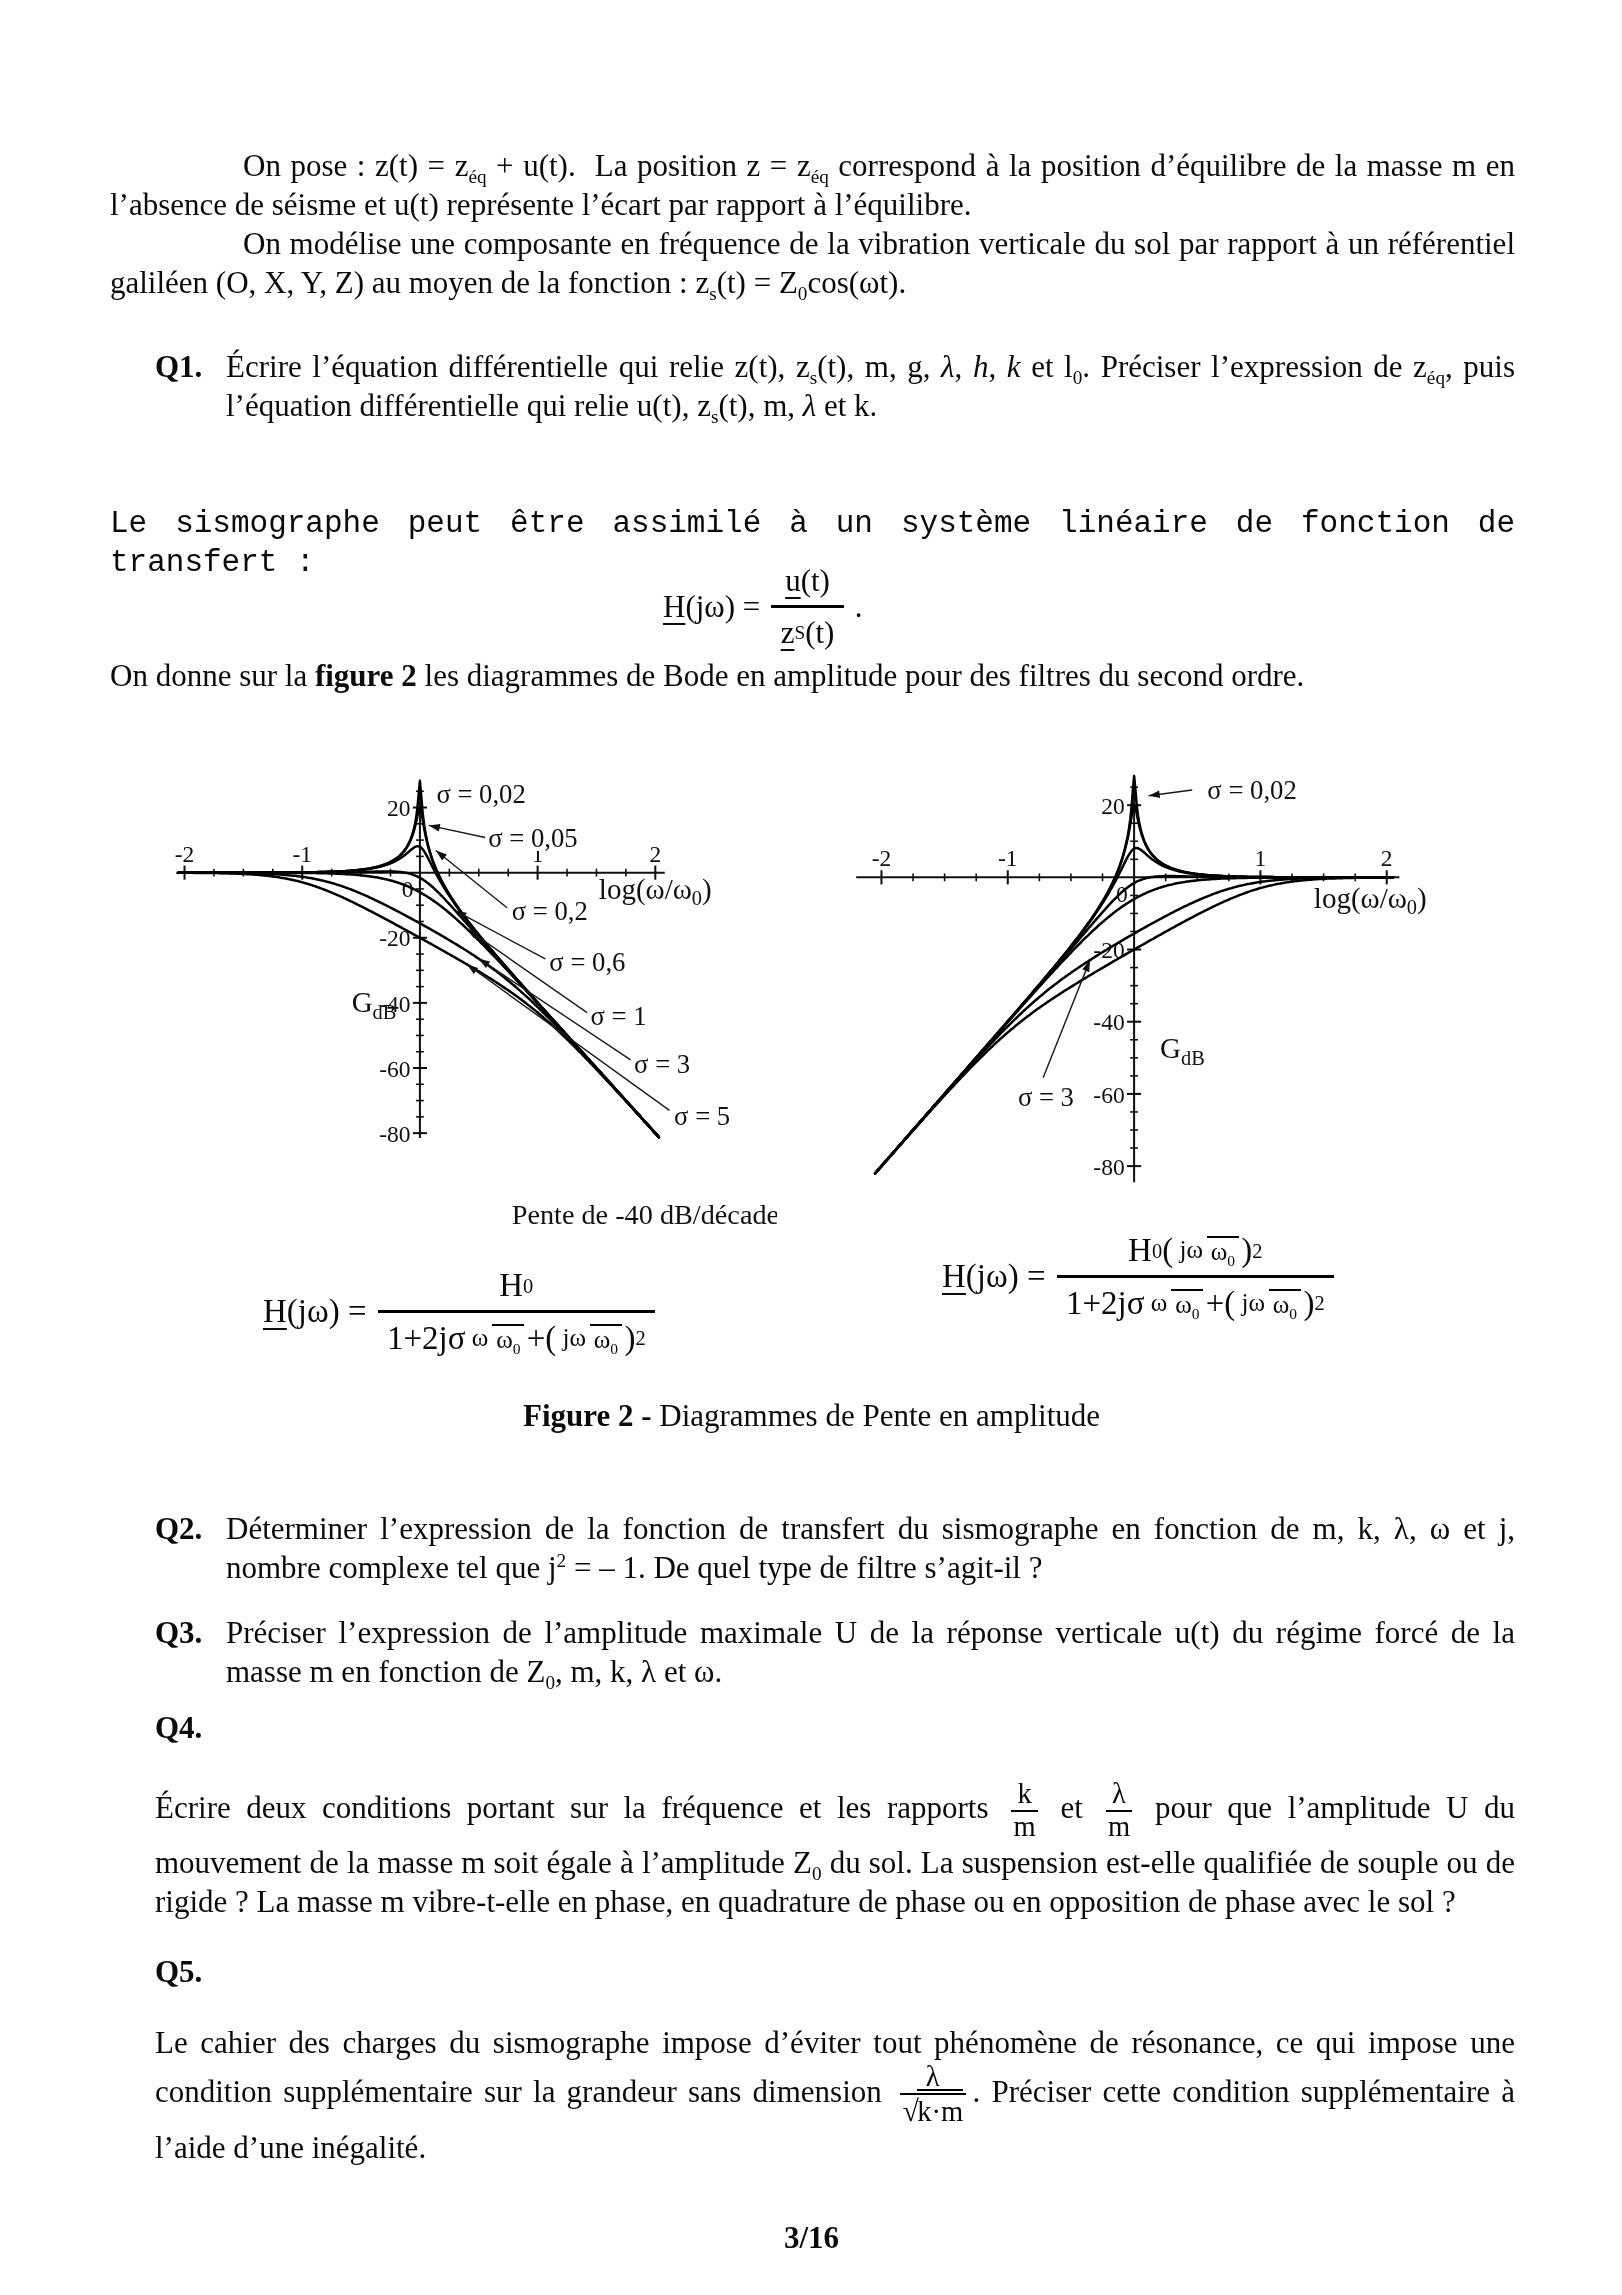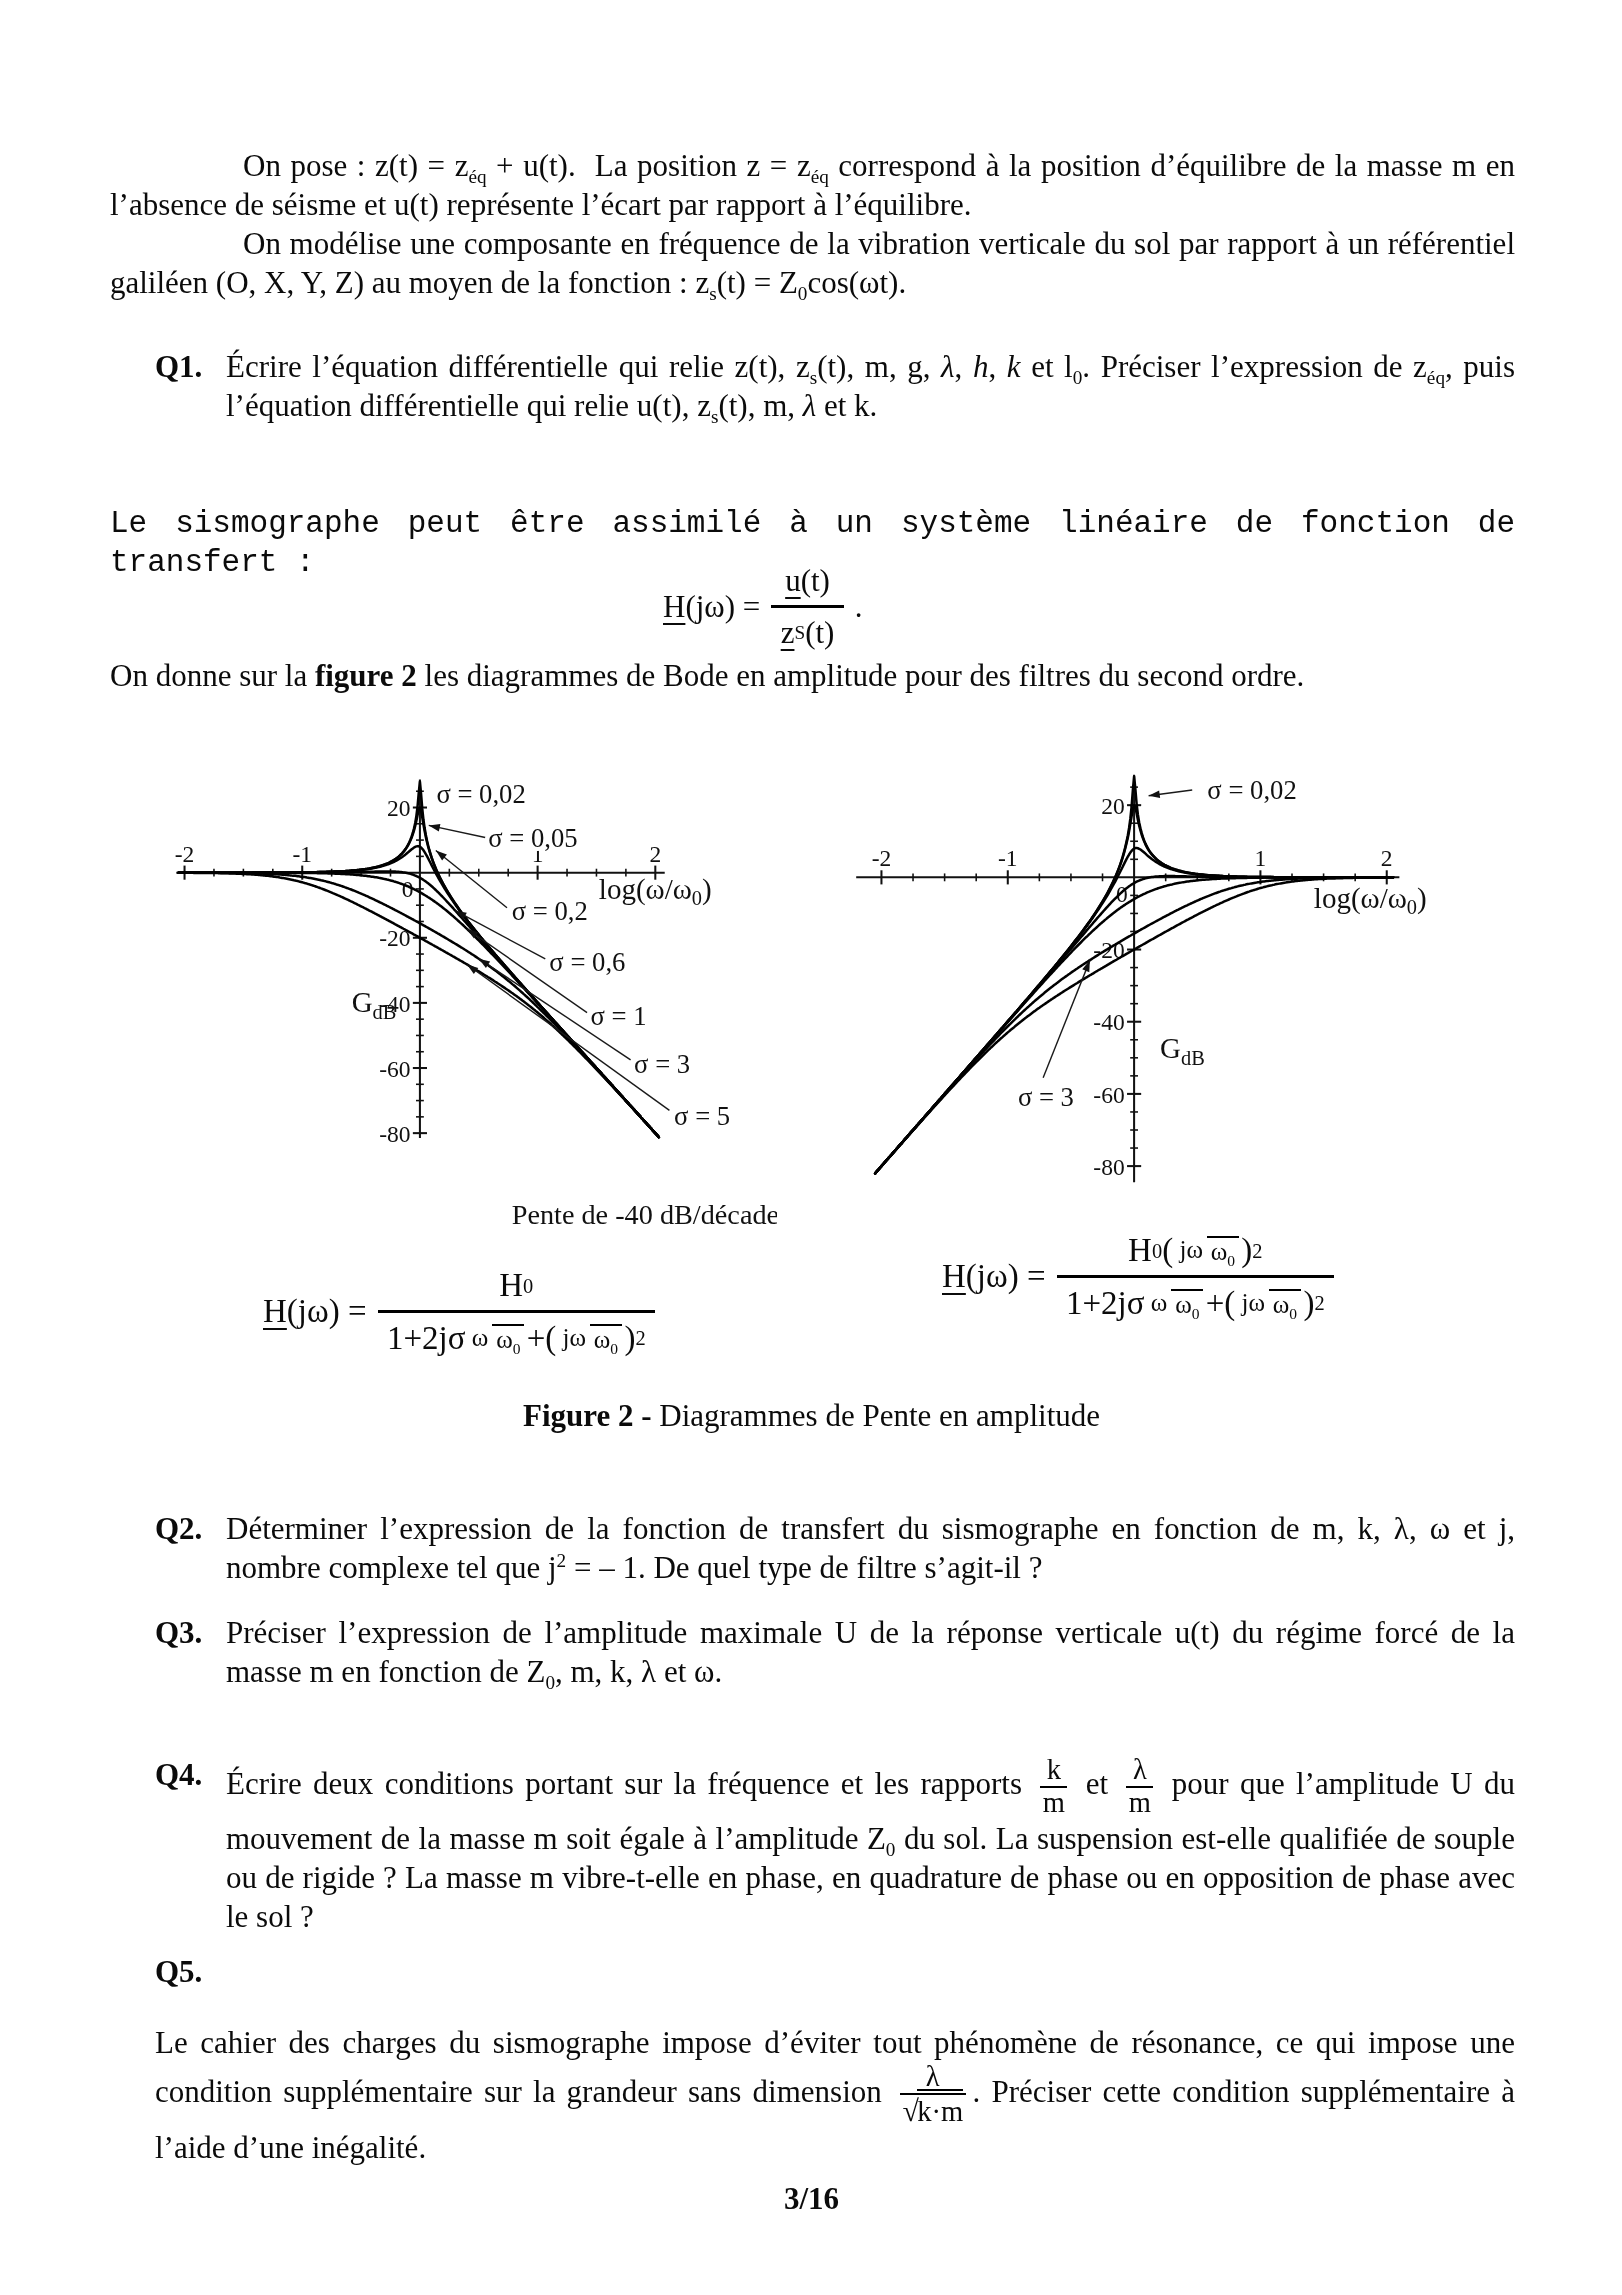--- a/index.html
+++ b/index.html
@@ -29,21 +29,21 @@
   .sfrac{display:inline-flex;flex-direction:row;align-items:center;vertical-align:middle;font-size:0.76em;line-height:1.05;margin:0 2.4px;}
   .sn{padding:0 3.9px 1.6px;}
   .sd{border-top:2.4px solid #000;padding:1.6px 3.9px 0;}
   
   .ifrac{display:inline-flex;flex-direction:column;align-items:center;vertical-align:middle;line-height:1.08;margin:0 7px;font-size:0.92em;text-indent:0;}
   .ifn{padding:0 2.4px;}
   .ifd{border-top:2.4px solid #000;padding:0 2.4px;}
   .rad{font-size:1.05em;margin-right:-1.6px;}
   .radbar{border-top:2.4px solid #000;padding-top:5px;}
   .caption{text-align:center;}
-  .footer{text-align:center;font-weight:bold;}
+  .footer{text-align:center;font-weight:bold;margin-top:39px;}
   svg text{font-family:"Liberation Serif","DejaVu Serif",serif;}
 </style>
 </head>
 <body>
 
 <div class="abs" style="left:110px;top:146px;width:1405px;">
   <p class="indent">On pose : z(t) = z<sub>éq</sub> + u(t).&nbsp; La position z = z<sub>éq</sub> correspond à la position d’équilibre de la masse m en l’absence de séisme et u(t) représente l’écart par rapport à l’équilibre.</p>
   <p class="indent">On modélise une composante en fréquence de la vibration verticale du sol par rapport à un référentiel galiléen (O, X, Y, Z) au moyen de la fonction : z<sub>s</sub>(t) = Z<sub>0</sub>cos(ωt).</p>
 </div>
 
@@ -261,21 +261,21 @@
 <div class="abs q" style="left:155px;top:1509px;width:1360px;">
   <span class="q-label">Q2.</span>
   <span class="q-text">Déterminer l’expression de la fonction de transfert du sismographe en fonction de m, k, λ, ω et j, nombre complexe tel que j<sup>2</sup> = – 1. De quel type de filtre s’agit-il ?</span>
 </div>
 
 <div class="abs q" style="left:155px;top:1613px;width:1360px;">
   <span class="q-label">Q3.</span>
   <span class="q-text">Préciser l’expression de l’amplitude maximale U de la réponse verticale u(t) du régime forcé de la masse m en fonction de Z<sub>0</sub>, m, k, λ et ω.</span>
 </div>
 
-<div class="abs q" style="left:155px;top:1755px;width:1360px;">
+<div class="abs q" style="left:155px;top:1708px;width:1360px;flex-direction:column;">
   <span class="q-label">Q4.</span>
   <span class="q-text">Écrire deux conditions portant sur la fréquence et les rapports <span class="ifrac">
         <span class="ifn">k</span>
         <span class="ifd">m</span>
       </span> et <span class="ifrac">
         <span class="ifn">λ</span>
         <span class="ifd">m</span>
       </span> pour que l’amplitude U du mouvement de la masse m soit égale à l’amplitude Z<sub>0</sub> du sol. La suspension est-elle qualifiée de souple ou de rigide ? La masse m vibre-t-elle en phase, en quadrature de phase ou en opposition de phase avec le sol ?</span>
 </div>
 

